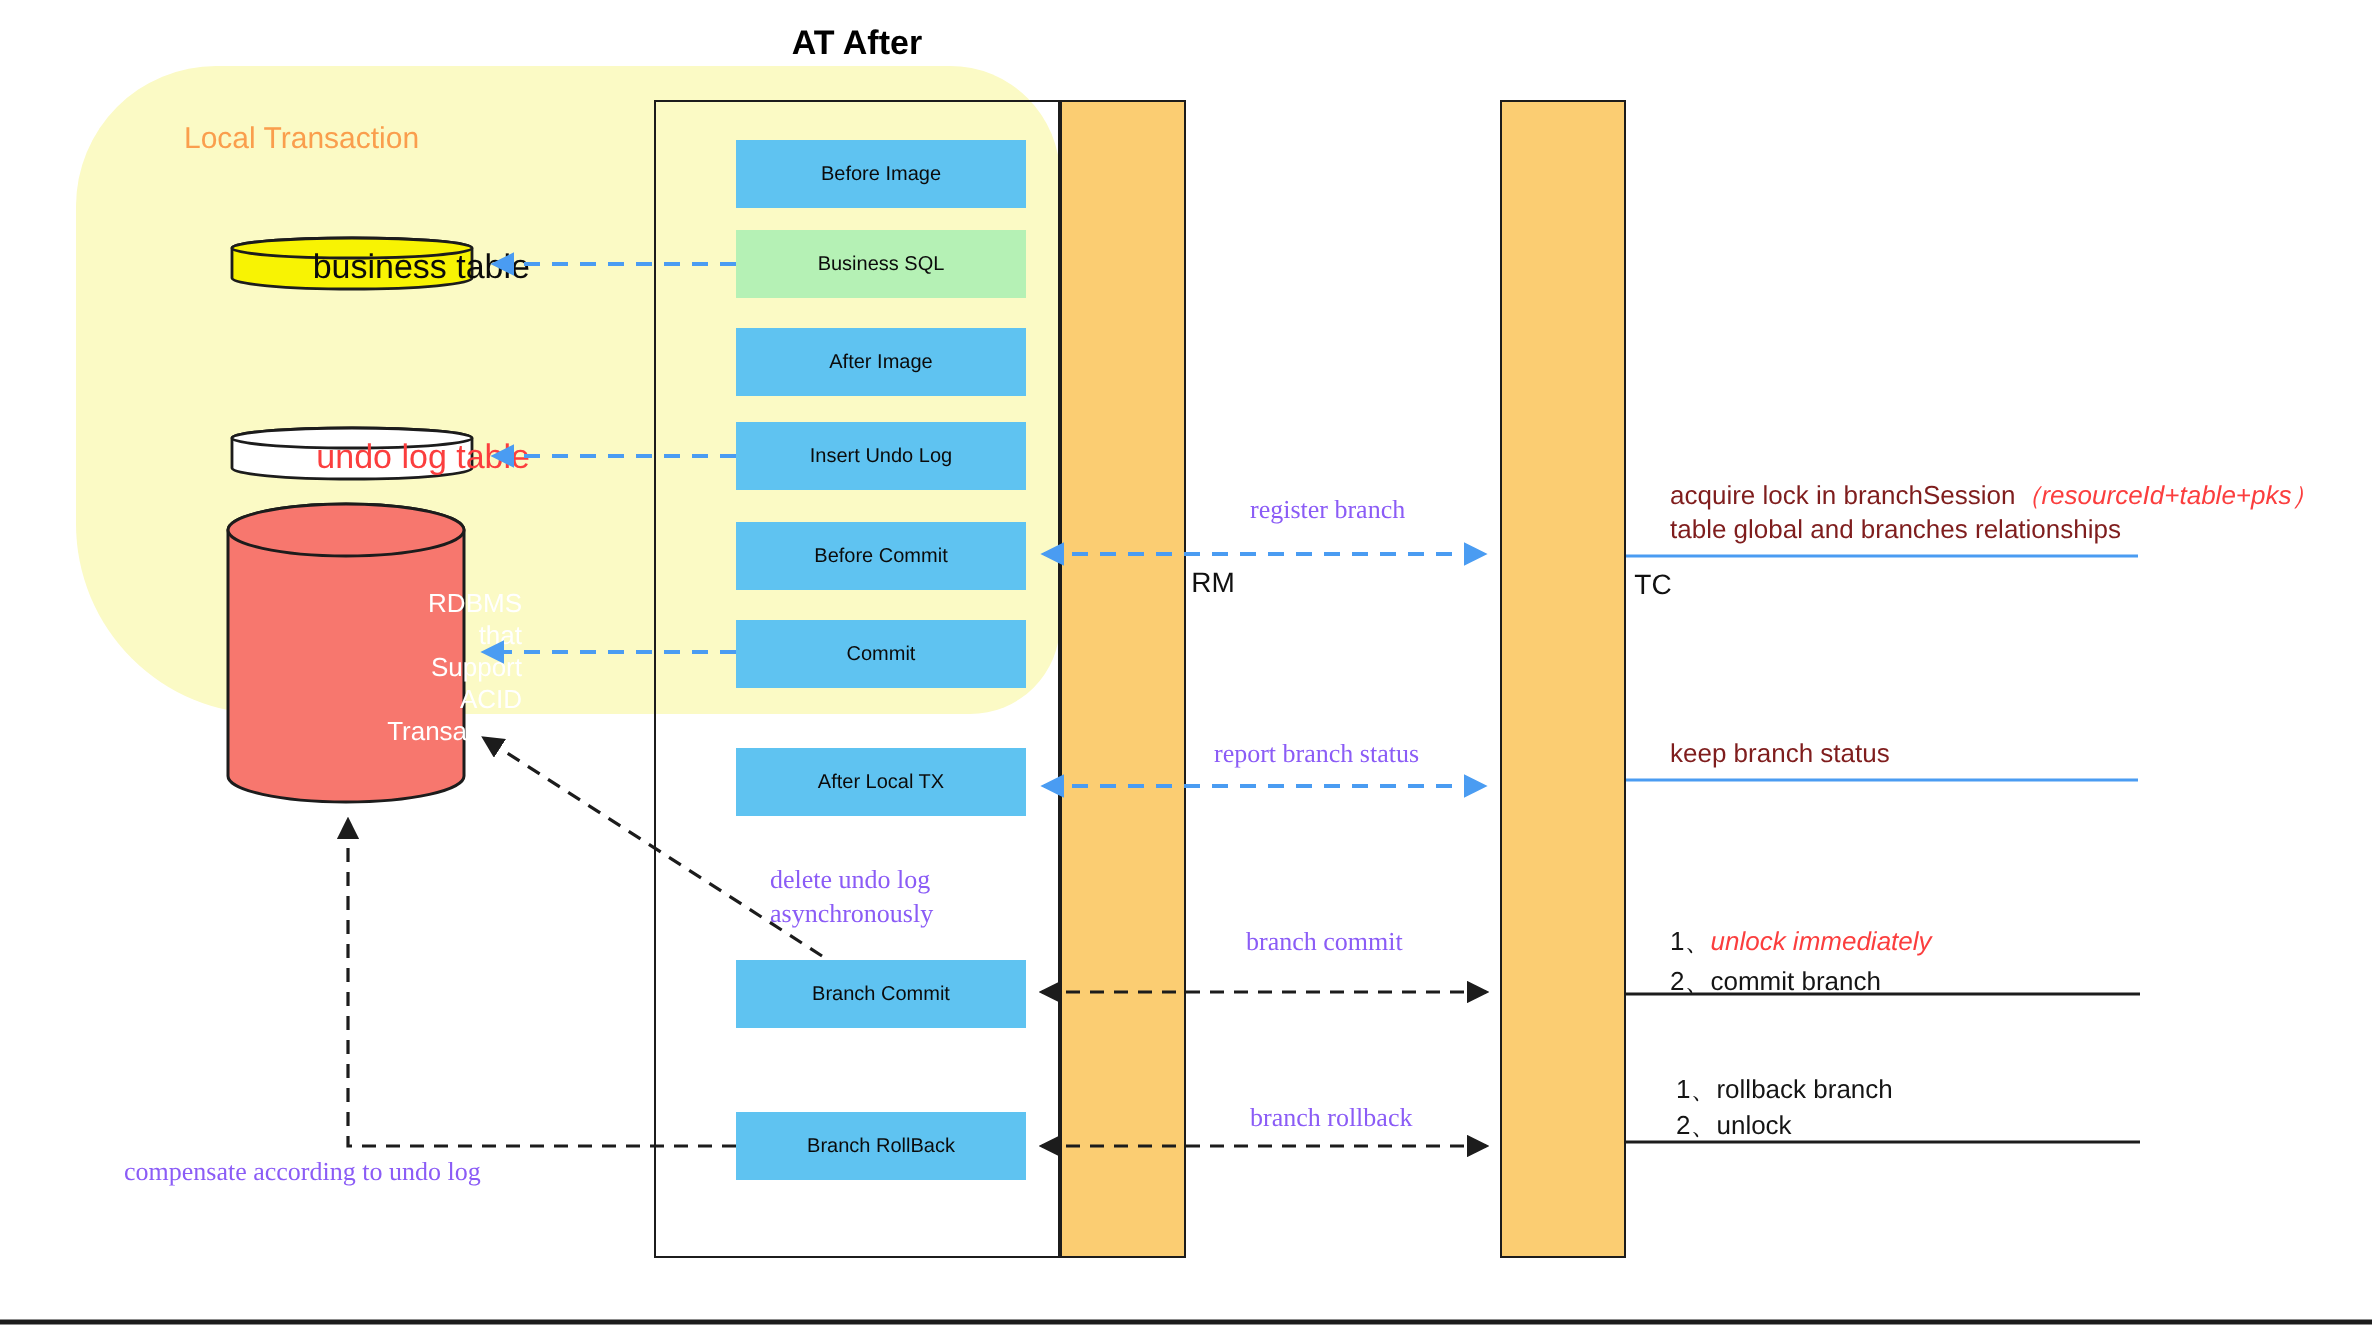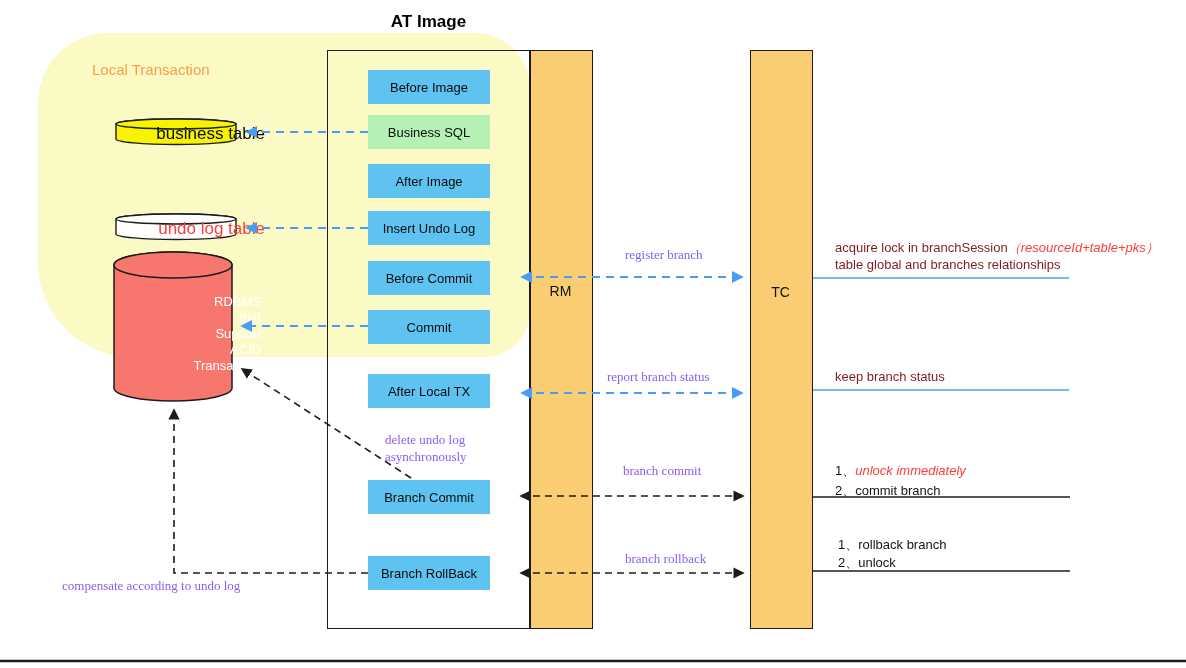--- a/index.html
+++ b/index.html
@@ -7,51 +7,51 @@
   .stage { position:relative; width:1186px; height:668px; background:#fff; overflow:hidden; }
 
   .blob { position:absolute; left:38px; top:33px; width:492px; height:324px;
           background:#FBFAC5; border-radius:70px 55px 45px 95px; z-index:1; }
 
   .container { position:absolute; left:327px; top:50px; width:203px; height:579px;
                border:1.6px solid #1c1c1c; box-sizing:border-box; background:transparent; z-index:3; }
 
   .bar { position:absolute; top:50px; width:63px; height:579px; background:#FBCD72;
          border:1.6px solid #1c1c1c; box-sizing:border-box; z-index:3; }
-  .bar-label { position:absolute; width:61px; text-align:center; font-size:14px; color:#111; z-index:5; }
+  .bar-label { position:absolute; width:61px; text-align:center; font-size:14px; color:#111; z-index:5;padding-left:46px; }
 
   .title { position:absolute; left:327px; top:12px; width:203px; text-align:center;
            font-size:17px; font-weight:bold; color:#000; z-index:5; }
 
   .lt-label { position:absolute; left:92px; top:61px; font-size:15px; color:#FA9E4D; z-index:5; }
 
-  .step { position:absolute; left:368px; width:122px; height:34px; background:#5FC3F1;
+  .step { position:absolute; left:368px; width:145px; height:34px; background:#5FC3F1;
           display:flex; align-items:center; justify-content:center;
-          font-size:13px; color:#0b0b0b; z-index:6; }
+          font-size:10px; color:#0b0b0b; z-index:6; }
   .step.green { background:#B5F1B5; }
 
   .cyl { position:absolute; z-index:4; }
   .cyl-label { position:absolute; width:100%; text-align:right; z-index:5;margin-left:28px; }
 
   .note { position:absolute; font-size:13px; z-index:7; white-space:nowrap; }
   .blue-t { color:#7f1d1d; }
   .red-t  { color:#FB3E3E;font-style:italic; }
   .black-t{ color:#151515; }
   .msg { position:absolute; font-size:13px; z-index:7; white-space:nowrap; color:#8b5cf6;font-family:Liberation Serif, serif; }
 
   svg.overlay { position:absolute; left:0; top:0; z-index:10; pointer-events:none; }
 </style>
 </head>
 <body>
 
 <div class="stage">
 
   <div class="blob"></div>
 
-  <div class="title">AT Image</div>
+  <div class="title">AT After</div>
   <div class="lt-label">Local Transaction</div>
 
   <div class="container"></div>
 
   <div class="bar" style="left:530px"></div>
   <div class="bar" style="left:750px"></div>
   <div class="bar-label" style="left:530px; top:283px">RM</div>
   <div class="bar-label" style="left:750px; top:284px">TC</div>
 
   <div class="step" style="top:70px">Before Image</div>

